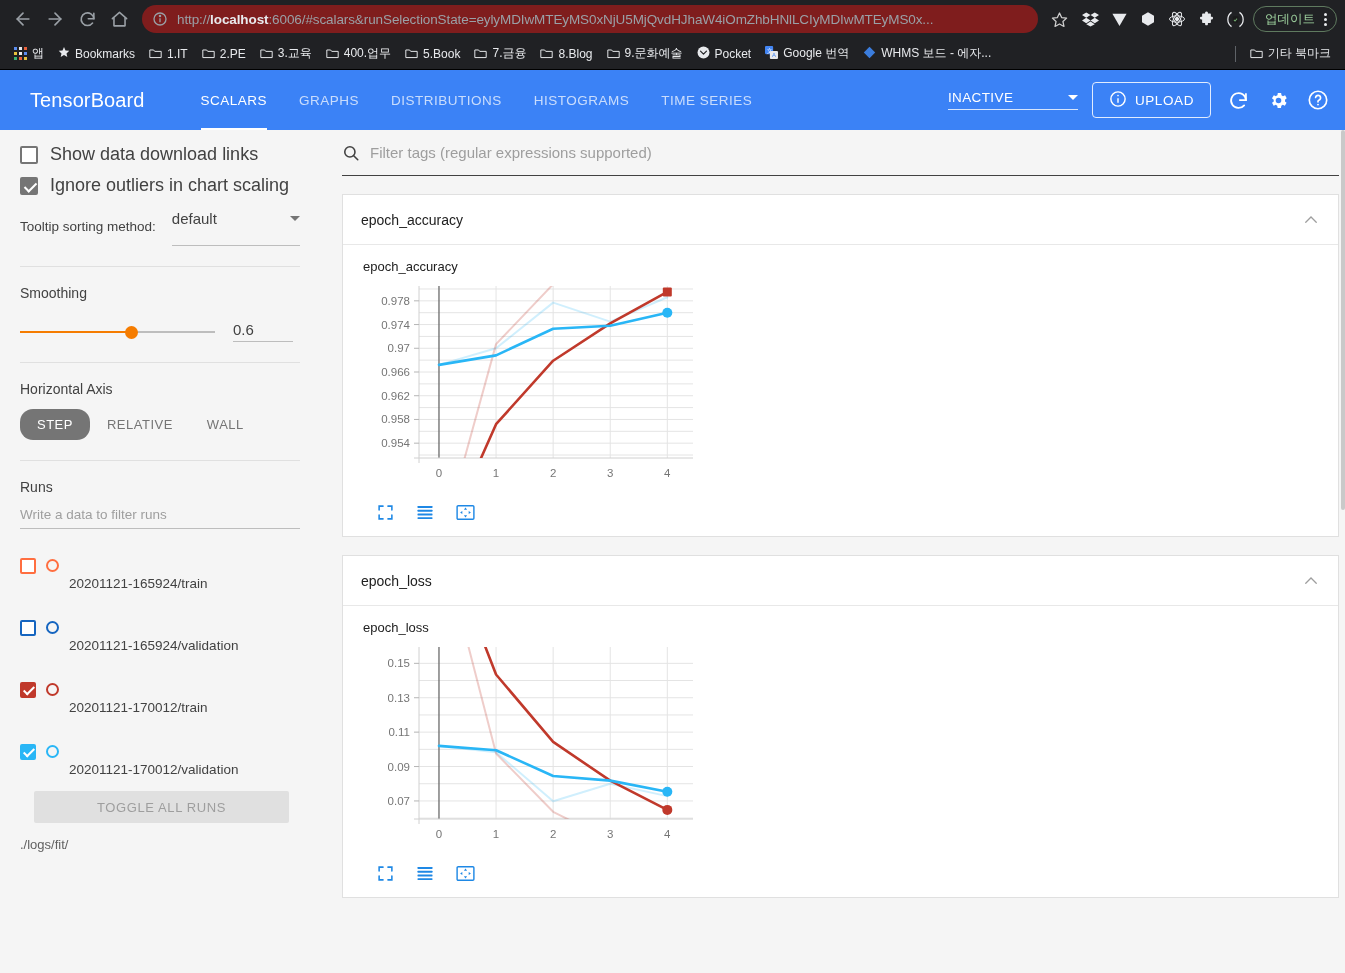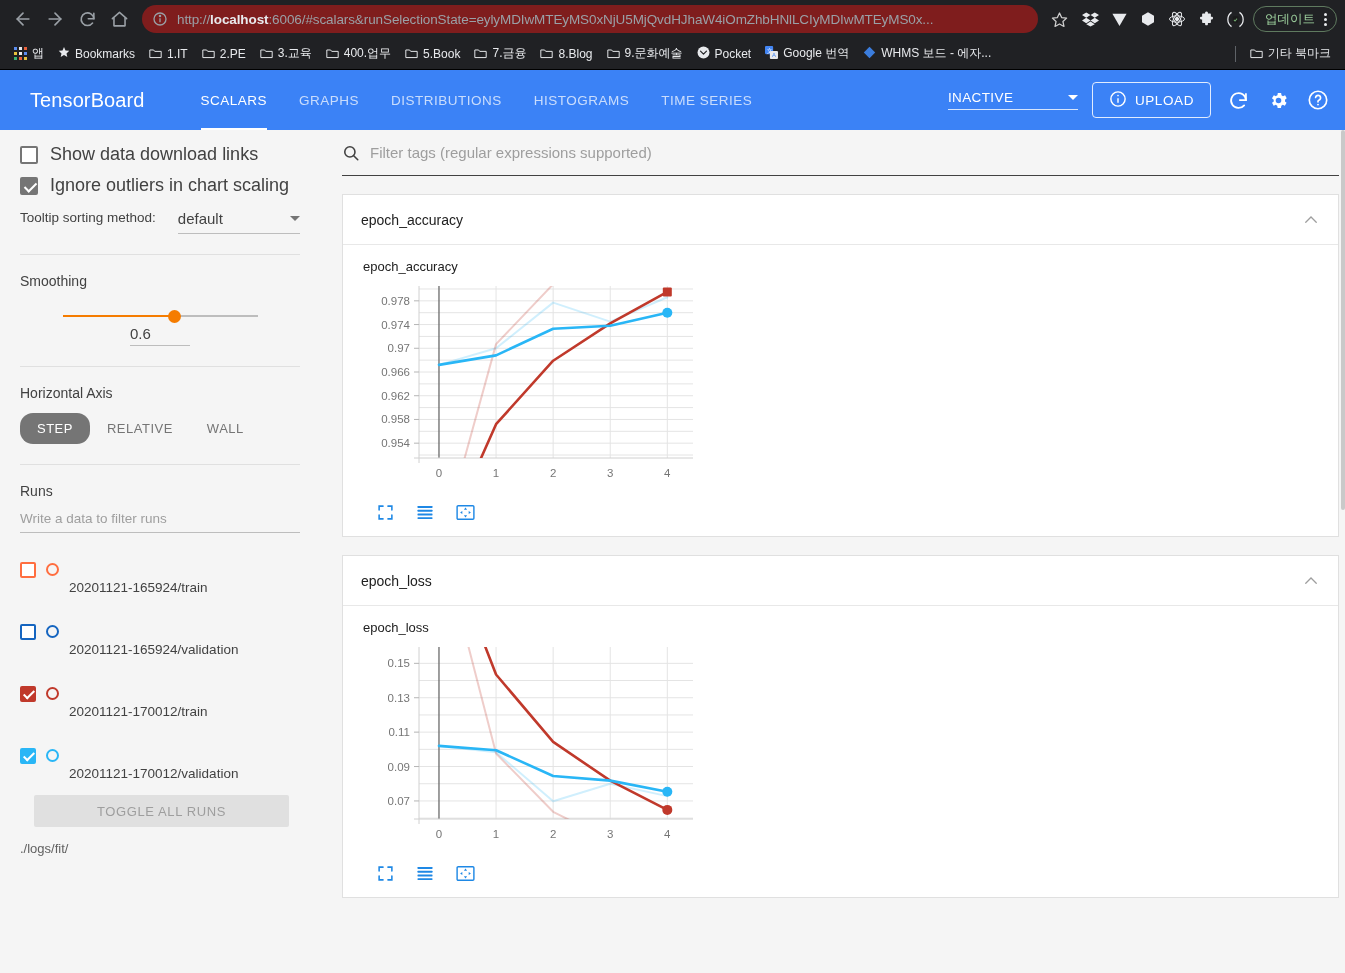--- a/index.html
+++ b/index.html
@@ -108,31 +108,31 @@
   .chk {
     width: 18px; height: 18px; border: 2px solid #757575; border-radius: 2px;
     flex: 0 0 auto; background: #fff; position: relative;
   }
   .chk.on { background: #757575; border-color: #757575; }
   .chk.on::after {
     content: ""; position: absolute; left: 5px; top: 1px; width: 5px; height: 10px;
     border: solid #fff; border-width: 0 2px 2px 0; transform: rotate(45deg);
   }
   .chk-lbl { font-size: 18px; color: #424242; }
-  .tooltip-row { display: flex; align-items: flex-start; gap: 22px; margin-top: 14px; }
+  .tooltip-row { display: flex; align-items: center; gap: 16px; margin-top: 14px; }
   .tooltip-lbl { font-size: 13.5px; color: #424242; padding-bottom: 4px; }
   .sel-underline {
     flex: 1 1 auto; border-bottom: 1px solid #bdbdbd; display: flex;
-    align-items: center; justify-content: space-between; padding-bottom: 6px; cursor: pointer;
+    align-items: center; justify-content: space-between; padding-bottom: 18px; cursor: pointer;
   }
   .sel-underline .v { font-size: 15px; color: #424242; }
   .caret-gray { width: 0; height: 0; border-left: 5px solid transparent; border-right: 5px solid transparent; border-top: 5px solid #757575; }
   .hr { height: 1px; background: #e0e0e0; margin: 20px 0 0 0; }
   .sec-title { font-size: 14px; color: #424242; margin: 18px 0 0 0; }
-  .smoothing-row { display: flex; align-items: center; gap: 2px; margin-top: 20px; flex-direction: column; }
+  .smoothing-row { display: flex; align-items: center; gap: 18px; margin-top: 20px; }
   .slider { position: relative; width: 195px; height: 14px; flex: 0 0 auto; }
   .slider .track { position: absolute; top: 6px; left: 0; right: 0; height: 2px; background: #bdbdbd; }
   .slider .fill { position: absolute; top: 6px; left: 0; height: 2px; background: #f57c00; }
   .slider .knob {
     position: absolute; top: 1px; width: 13px; height: 13px; border-radius: 50%;
     background: #f57c00; cursor: pointer;
   }
   .smooth-val {
     width: 60px; border-bottom: 1px solid #bdbdbd; padding-bottom: 3px;
     font-size: 15px; color: #424242; text-align: left;

